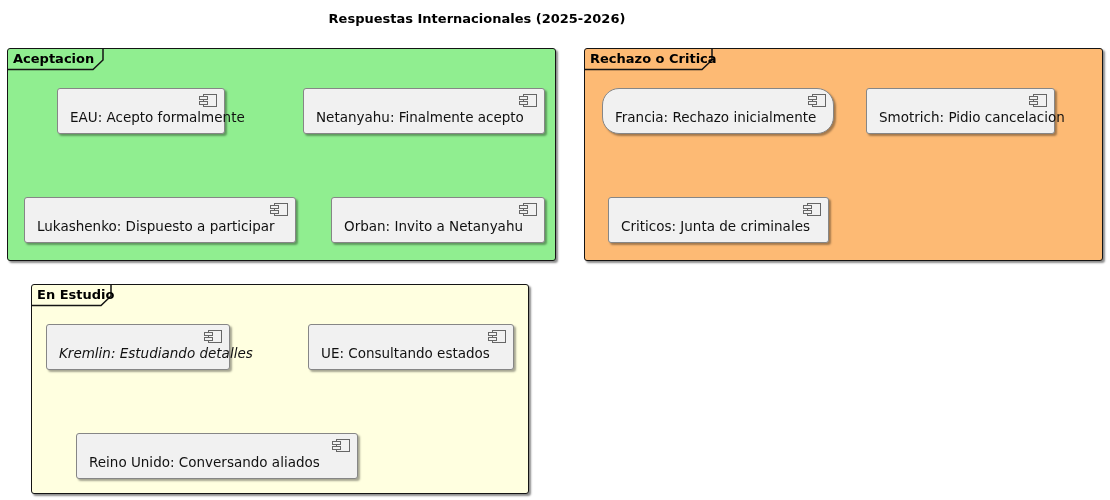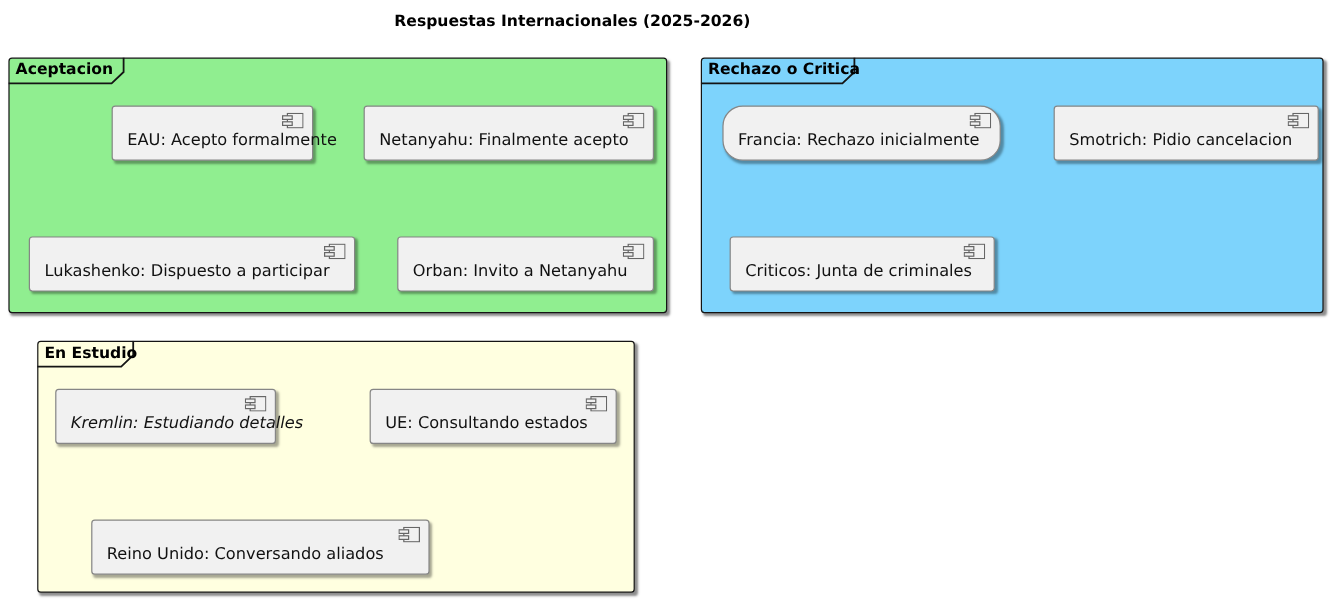--- a/index.html
+++ b/index.html
@@ -73,21 +73,21 @@
 <div id="canvas">
 
   <div class="diagram-title">Respuestas Internacionales (2025-2026)</div>
 
   <div class="group" style="left: 7px; top: 48px; width: 549px; height: 213px; background-color: rgb(144, 238, 144);">
     <svg class="group-tab-outline" width="100" height="24" viewBox="0 0 100 24">
       <path d="M96,0 L96,12 L86,21.5 L0,21.5" fill="none" stroke="#141414" stroke-width="1.5"></path>
     </svg>
     <div class="group-tab-label">Aceptacion</div>
 
-    <div class="component" style="left:49px; top:39px; width:168px;margin-left:36px;">
+    <div class="component" style="left:49px; top:39px; width:168px;">
       <svg class="comp-icon" width="18" height="13" viewBox="0 0 18 13">
         <rect x="4.5" y="0.5" width="13" height="12" fill="#F1F1F1" stroke="#666"></rect>
         <rect x="0.5" y="2.5" width="8" height="3" fill="#F1F1F1" stroke="#666"></rect>
         <rect x="0.5" y="7.5" width="8" height="3" fill="#F1F1F1" stroke="#666"></rect>
       </svg>
       <div class="comp-label">EAU: Acepto formalmente</div>
     </div>
 
     <div class="component" style="left:295px; top:39px; width:242px;">
       <svg class="comp-icon" width="18" height="13" viewBox="0 0 18 13">
@@ -110,36 +110,36 @@
     <div class="component" style="left:16px; top:148px; width:272px;">
       <svg class="comp-icon" width="18" height="13" viewBox="0 0 18 13">
         <rect x="4.5" y="0.5" width="13" height="12" fill="#F1F1F1" stroke="#666"></rect>
         <rect x="0.5" y="2.5" width="8" height="3" fill="#F1F1F1" stroke="#666"></rect>
         <rect x="0.5" y="7.5" width="8" height="3" fill="#F1F1F1" stroke="#666"></rect>
       </svg>
       <div class="comp-label">Lukashenko: Dispuesto a participar</div>
     </div>
   </div>
 
-  <div class="group" style="left: 584px; top: 48px; width: 519px; height: 213px; background-color: #7dd3fc;">
+  <div class="group" style="left: 584px; top: 48px; width: 519px; height: 213px; background-color: #fdba74;">
     <svg class="group-tab-outline" width="132" height="24" viewBox="0 0 132 24">
       <path d="M128,0 L128,12 L118,21.5 L0,21.5" fill="none" stroke="#141414" stroke-width="1.5"></path>
     </svg>
     <div class="group-tab-label">Rechazo o Critica</div>
 
     <div class="component" style="left:17px; top:39px; width:232px;border-radius:17px;">
       <svg class="comp-icon" width="18" height="13" viewBox="0 0 18 13">
         <rect x="4.5" y="0.5" width="13" height="12" fill="#F1F1F1" stroke="#666"></rect>
         <rect x="0.5" y="2.5" width="8" height="3" fill="#F1F1F1" stroke="#666"></rect>
         <rect x="0.5" y="7.5" width="8" height="3" fill="#F1F1F1" stroke="#666"></rect>
       </svg>
       <div class="comp-label">Francia: Rechazo inicialmente</div>
     </div>
 
-    <div class="component" style="left:293px; top:39px; width:221px;">
+    <div class="component" style="left:281px; top:39px; width:189px;">
       <svg class="comp-icon" width="18" height="13" viewBox="0 0 18 13">
         <rect x="4.5" y="0.5" width="13" height="12" fill="#F1F1F1" stroke="#666"></rect>
         <rect x="0.5" y="2.5" width="8" height="3" fill="#F1F1F1" stroke="#666"></rect>
         <rect x="0.5" y="7.5" width="8" height="3" fill="#F1F1F1" stroke="#666"></rect>
       </svg>
       <div class="comp-label">Smotrich: Pidio cancelacion</div>
     </div>
 
     <div class="component" style="left:23px; top:148px; width:221px;">
       <svg class="comp-icon" width="18" height="13" viewBox="0 0 18 13">

